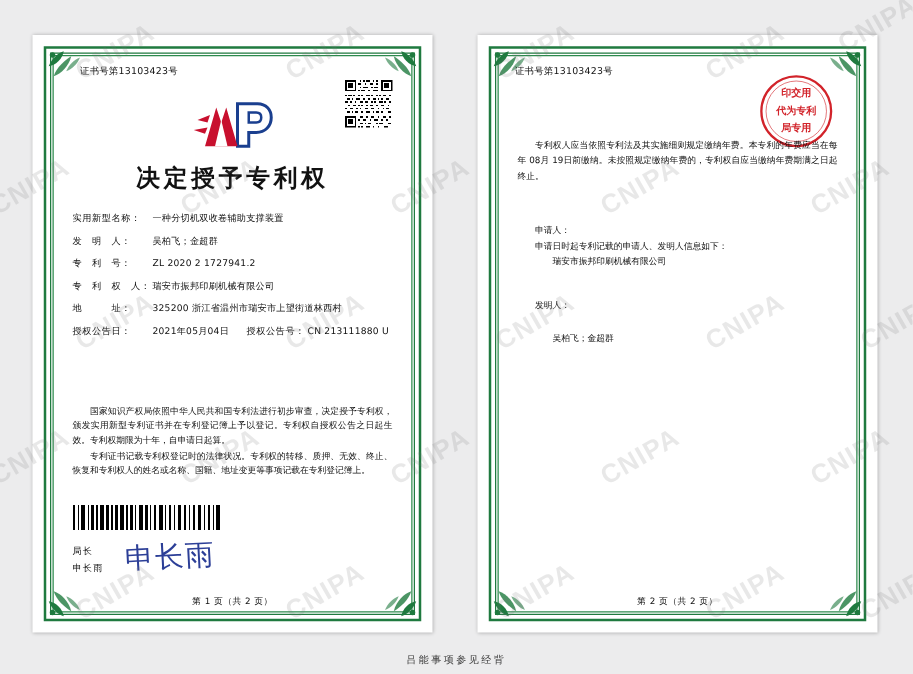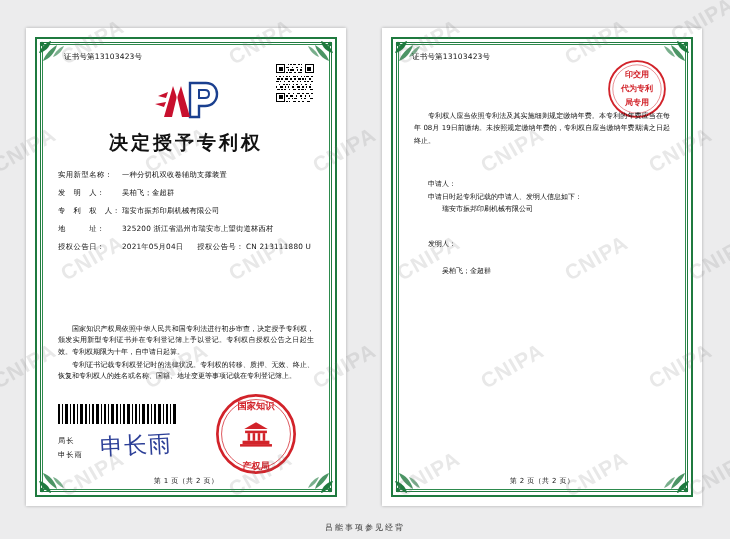--- a/index.html
+++ b/index.html
@@ -362,20 +362,24 @@
     <div class="title">决定授予专利权</div>
 
     <div class="fields">
       <div class="field-row">
         <div class="field-label">实用新型名称：</div>
         <div class="field-value">一种分切机双收卷辅助支撑装置</div>
       </div>
       <div class="field-row">
         <div class="field-label">发　明　人：</div>
         <div class="field-value">吴柏飞；金超群</div>
+      </div>
+      <div class="field-row">
+        <div class="field-label">专　利　号：</div>
+        <div class="field-value">ZL 2020 2 1727941.2</div>
       </div>
       <div class="field-row">
         <div class="field-label">专　利　权　人：</div>
         <div class="field-value">瑞安市振邦印刷机械有限公司</div>
       </div>
       <div class="field-row">
         <div class="field-label">地　　　址：</div>
         <div class="field-value">325200 浙江省温州市瑞安市上望街道林西村</div>
       </div>
       <div class="field-row double">
@@ -428,41 +432,20 @@
         </g>
       </svg>
     </div>
 
     <div class="sign-block">
       <div>局长</div>
       <div>申长雨</div>
     </div>
     <div class="signature">申长雨</div>
 
-    <div class="seal-red">
-      <svg viewBox="0 0 100 100">
-        <circle cx="50" cy="50" r="46" fill="none" stroke="#d2232a" stroke-width="3.2"></circle>
-        <circle cx="50" cy="50" r="41" fill="none" stroke="#d2232a" stroke-width="0.9"></circle>
-        <g fill="#d2232a">
-          <path d="M50 34 l3.2 6.6 7.2 1 -5.2 5.1 1.2 7.2 -6.4 -3.4 -6.4 3.4 1.2 -7.2 -5.2 -5.1 7.2 -1z" opacity="0"></path>
-          <rect x="34" y="58" width="32" height="4"></rect>
-          <rect x="37" y="46" width="26" height="3"></rect>
-          <rect x="40" y="49" width="3" height="9"></rect>
-            <rect x="46" y="49" width="3" height="9"></rect>
-          <rect x="52" y="49" width="3" height="9"></rect>
-            <rect x="58" y="49" width="3" height="9"></rect>
-          <path d="M50 36 l14 8 H36z"></path>
-          <rect x="31" y="62" width="38" height="3"></rect>
-        </g>
-        <g fill="#d2232a" font-family="DejaVu Serif, serif" font-size="11" font-weight="bold">
-          <text x="50" y="20" text-anchor="middle">国家知识</text>
-          <text x="50" y="92" text-anchor="middle">产权局</text>
-        </g>
-      </svg>
-    </div>
 
     <div class="page-foot">第 1 页（共 2 页）</div>
   </div>
 </div>
 
 <div class="page" id="page-right">
   <div class="border-outer"></div>
   <div class="border-inner"></div>
 
   <div class="corner tl">

